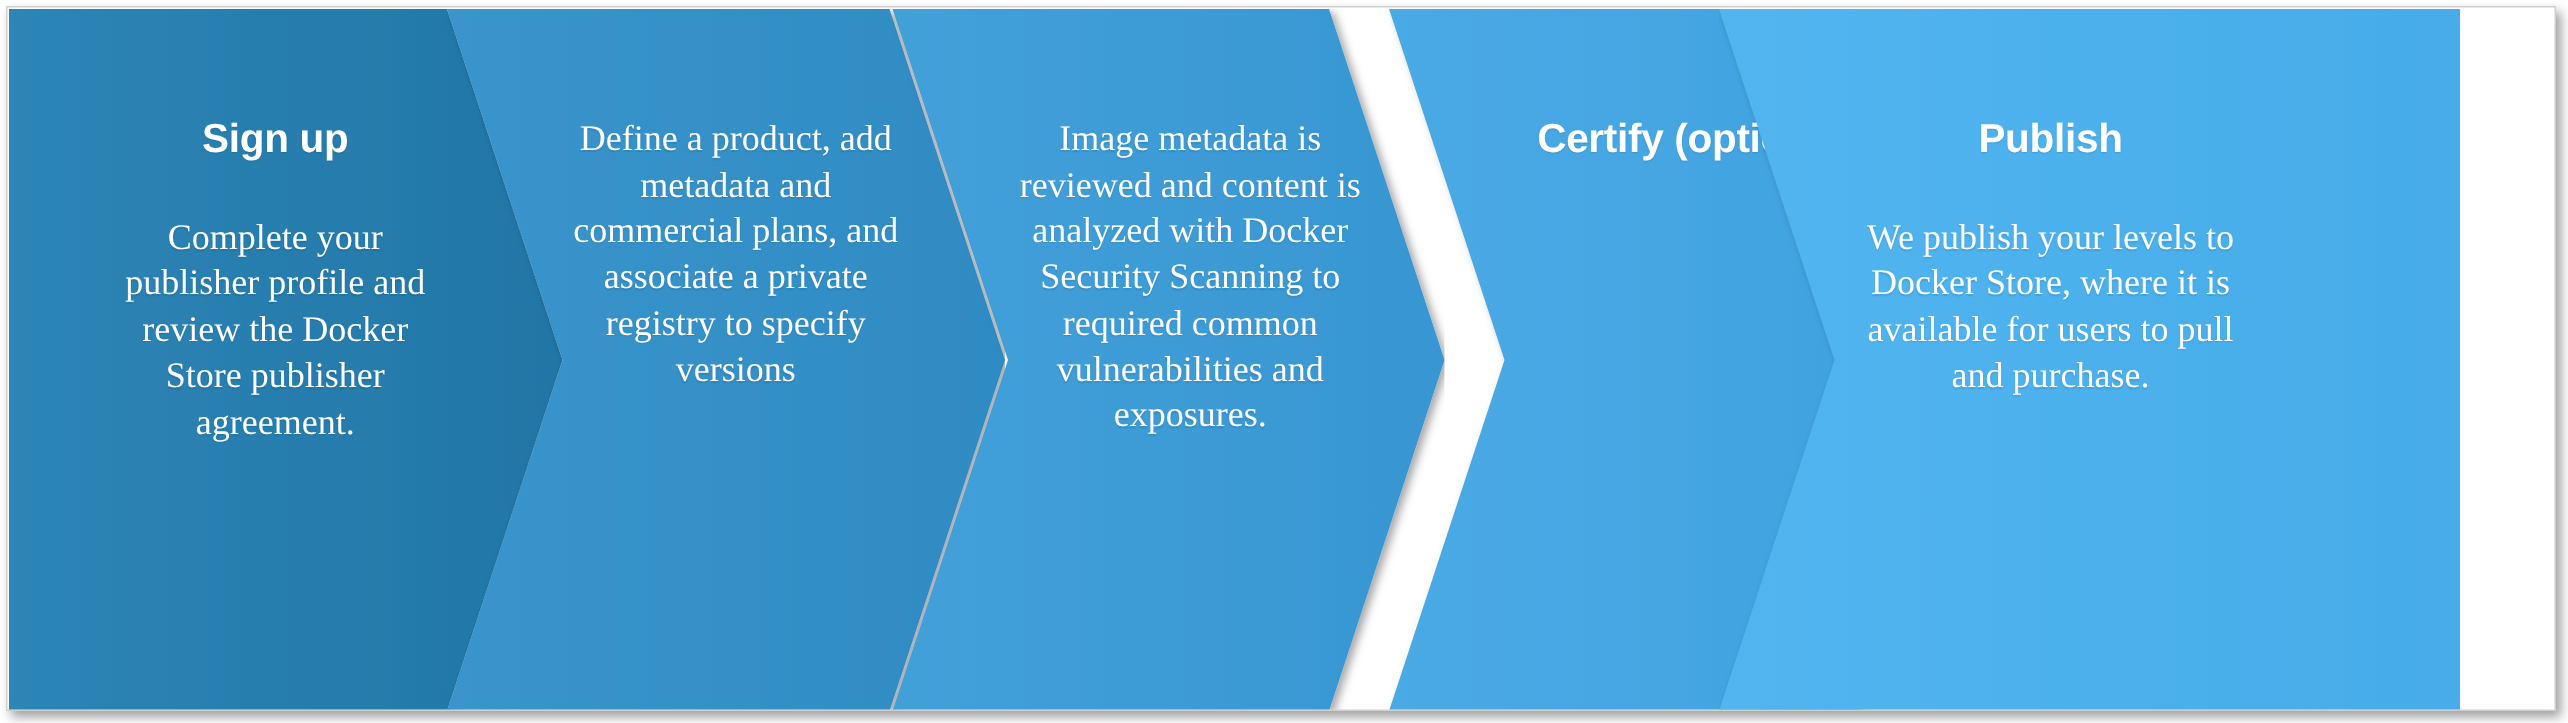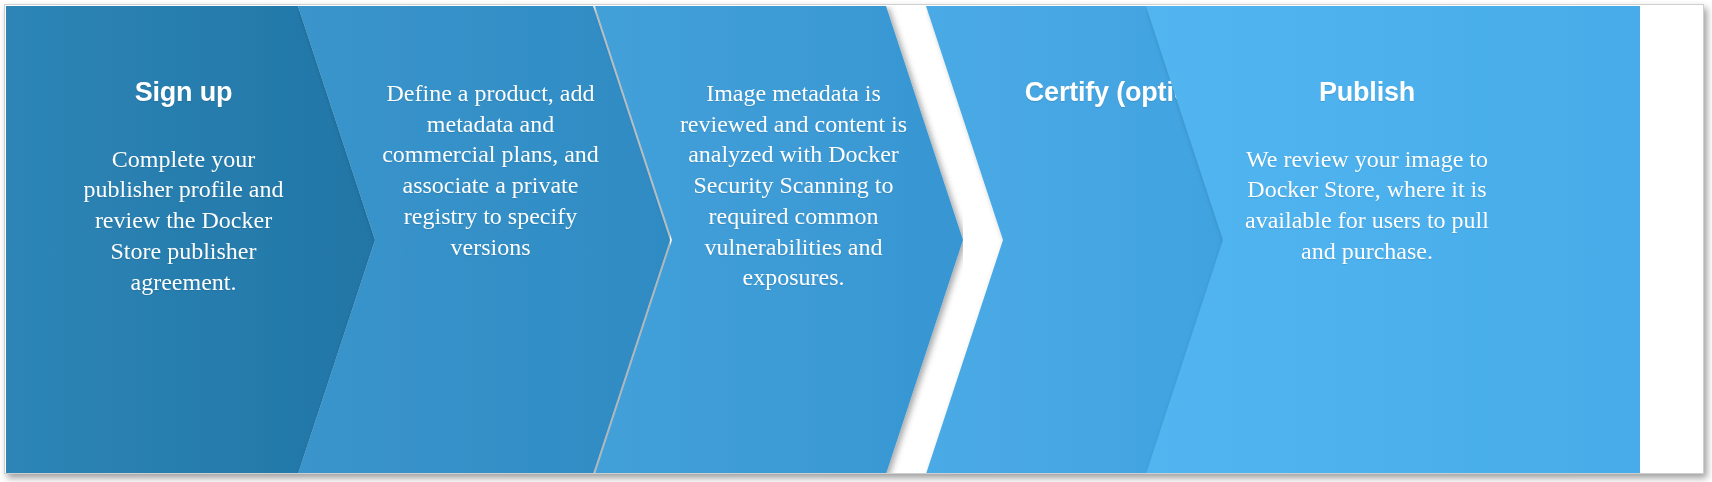--- a/index.html
+++ b/index.html
@@ -175,19 +175,19 @@
               <stop offset="1" stop-color="#46ace9"></stop>
             </linearGradient>
             <filter id="sh5" x="-20%" y="-10%" width="160%" height="130%">
               <feDropShadow dx="3" dy="2" stdDeviation="3" flood-color="#000000" flood-opacity="0.35"></feDropShadow>
             </filter>
           </defs>
           <path d="M 0 0 L 494 0 L 494 468 L 0 468 L 77 234 Z" fill="url(#g5)" filter="url(#sh5)"></path>
         </svg>
         <div class="chevron-text" style="left:96px; width:250px;">
           <div class="step-title">Publish</div>
-          <div class="step-body">We review your image to Docker Store, where it is available for users to pull and purchase.</div>
+          <div class="step-body">We publish your levels to Docker Store, where it is available for users to pull and purchase.</div>
         </div>
       </div>
 
     </div>
   </div>
 </div>
 
 </body></html>

